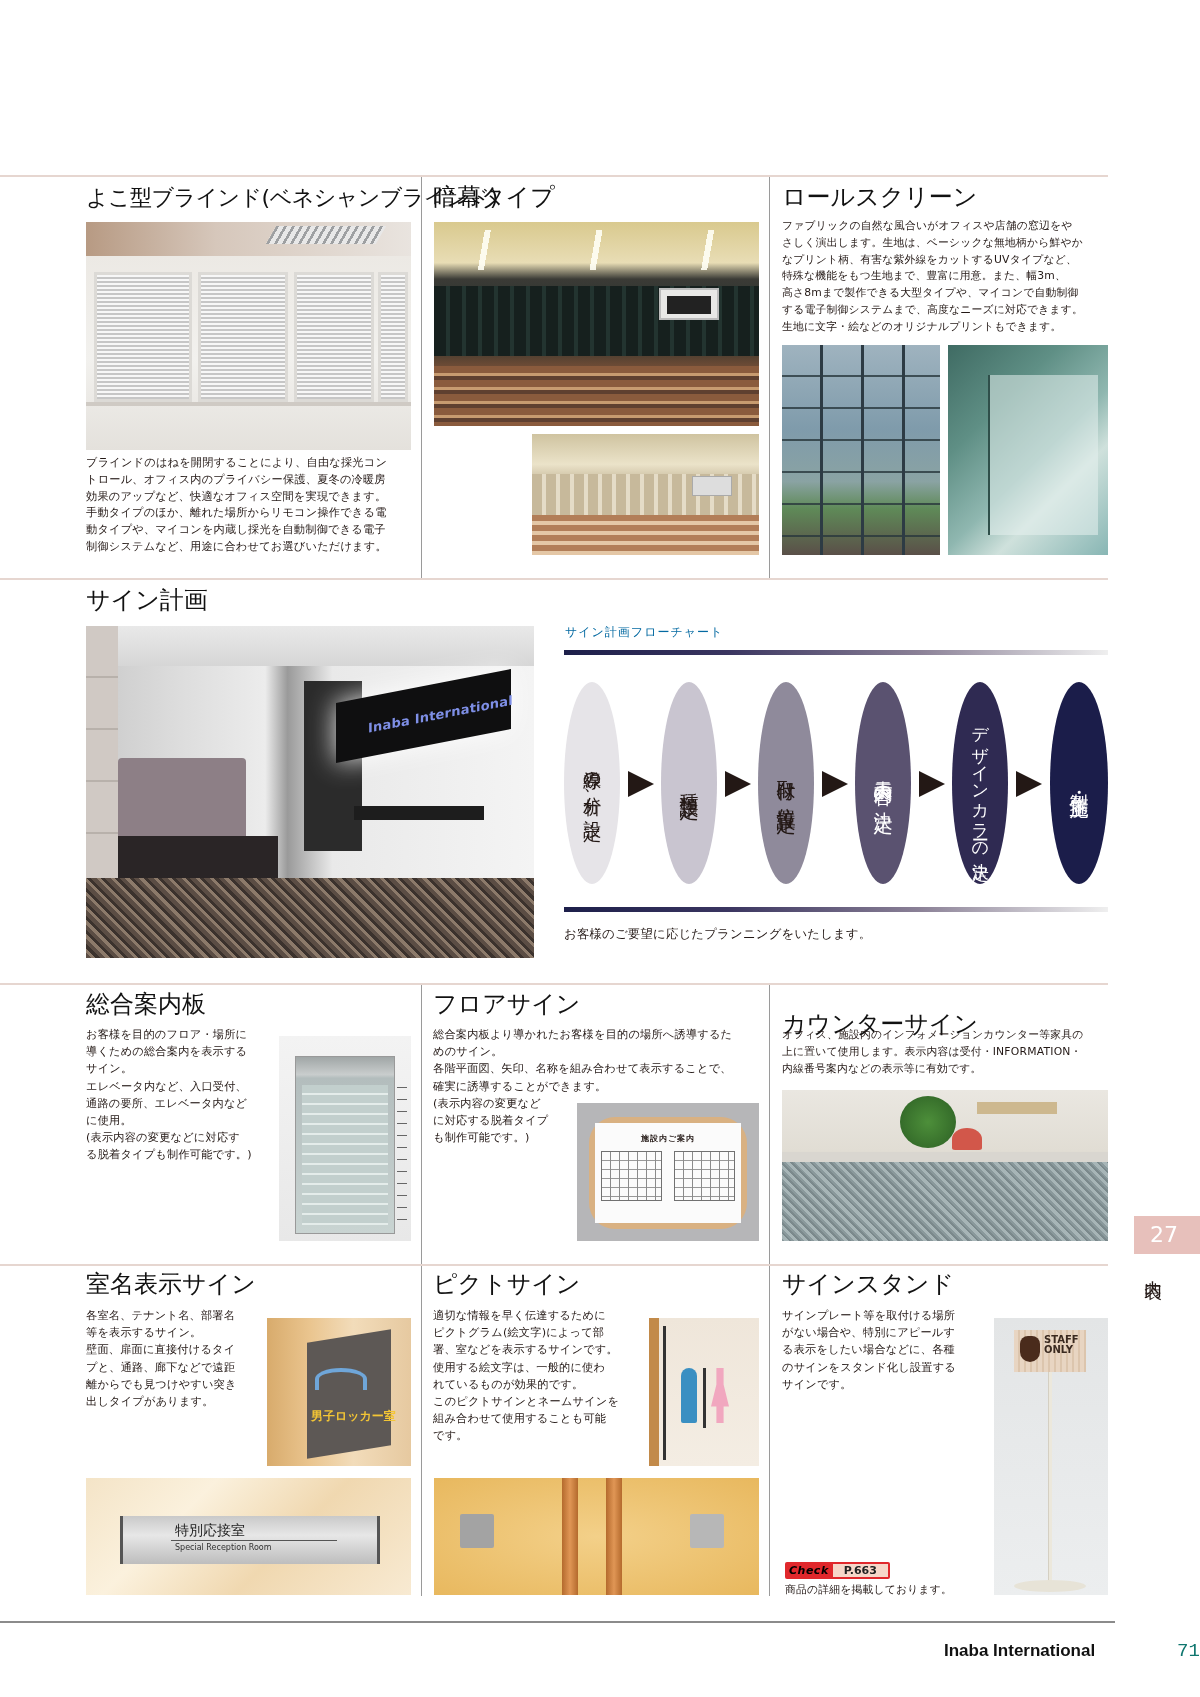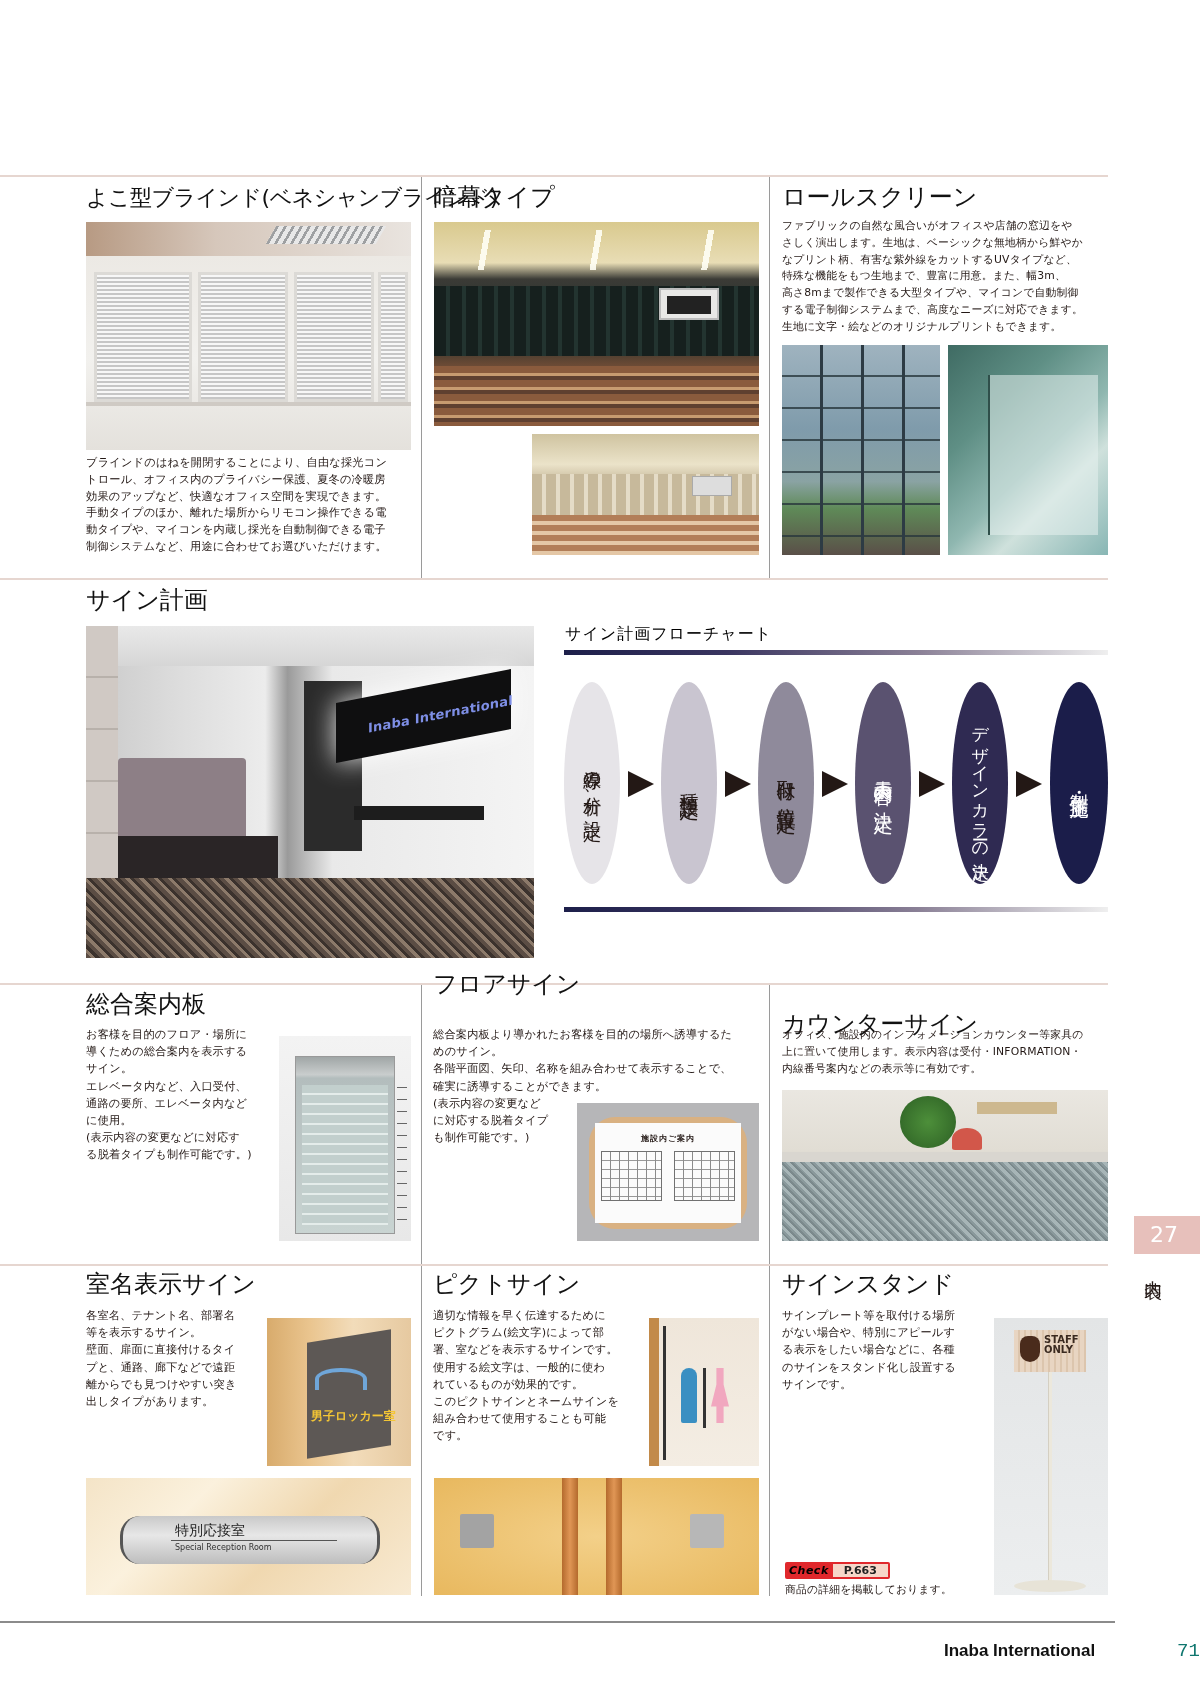--- a/index.html
+++ b/index.html
@@ -44,21 +44,21 @@
   .lobby .door { position:absolute; left:218px; top:55px; width:58px; height:170px; background:#2b2b2b; }
   .lobby .sofa-back { position:absolute; left:32px; top:132px; width:128px; height:92px; background:#8d7f86; border-radius:4px; }
   .lobby .sofa-seat { position:absolute; left:32px; top:210px; width:160px; height:45px; background:#2a2526; }
   .lobby .floor { position:absolute; left:0; right:0; bottom:0; height:80px; background: repeating-linear-gradient(45deg,#5b4d44 0 4px,#8c7a6a 4px 7px,#3b322d 7px 10px); }
   .lobby .signboard { position:absolute; left:250px; top:60px; width:175px; height:60px; background:#0f0f10; transform: skewY(-11deg); box-shadow: 0 0 26px rgba(255,255,255,.9); }
   .lobby .signboard span { position:absolute; left:32px; top:24px; color:#7e8fe6; font-size:13px; font-weight:bold; letter-spacing:0.2px; white-space: nowrap; }
   .lobby .counter { position:absolute; left:268px; top:180px; width:130px; height:14px; background:#1d1d1d; }
   .lobby .lwall { position:absolute; left:0; top:0; width:32px; height:100%; background: repeating-linear-gradient(#d0c9c4 0 50px,#b8b1ab 50px 52px); }
 
   
-  .flow-title { position:absolute; font-size:16px; letter-spacing: 1px; color:#000000; }
+  .flow-title { position:absolute; font-size:12px; letter-spacing: 1px; color:#0369a1; }
   .flow-bar { position:absolute; height:5px; background: linear-gradient(90deg,#1d1f4a 0%,#3a3560 30%,#8a8096 65%,#efefef 100%); }
   .ellipse { position:absolute; border-radius: 50%; display:flex; align-items:center; justify-content:center; }
   .ellipse span { writing-mode: vertical-rl; font-size: 19px; letter-spacing: 2px; line-height: 1.25; }
   .arrow { position:absolute; width:0; height:0; border-top:13px solid transparent; border-bottom:13px solid transparent; border-left:26px solid #231815; }
 
   
   .guide-photo { background: linear-gradient(#f3f3f3,#e8e8e8); }
   .guide-photo .board { position:absolute; left:16px; top:20px; width:100px; height:178px; background: linear-gradient(#a0a6a6,#c9cdcd 10%,#b3bdbd 12%,#c9d4d2); border:1px solid #999; }
   .guide-photo .board::before { content:""; position:absolute; left:6px; right:6px; top:28px; bottom:8px; background: repeating-linear-gradient(#c2cfcd 0 8px,#e4ecea 8px 10px); }
   .guide-photo .ticks { position:absolute; left:118px; top:40px; width:10px; height:150px; background: repeating-linear-gradient(transparent 0 11px,#666 11px 12px); }
@@ -77,21 +77,21 @@
   .counter-photo .granite { position:absolute; left:0; right:0; top:72px; bottom:0; background: repeating-linear-gradient(45deg,#8a999c 0 2px,#a7b5b7 2px 5px,#7b898c 5px 7px); }
   .counter-photo .chair { position:absolute; left:170px; top:38px; width:30px; height:22px; border-radius:50% 50% 10% 10%; background:#d2574a; }
   .counter-photo .wallsign { position:absolute; left:195px; top:12px; width:80px; height:12px; background:#cdb88f; }
 
   
   .roomname-photo { background: linear-gradient(90deg,#d8ab6c 0%,#eac58f 30%,#f2dcba 60%,#e6c9a0 100%); }
   .roomname-photo .plate { position:absolute; left:40px; top:18px; width:84px; height:116px; background:#5d5855; transform: skewY(-9deg); }
   .roomname-photo .hanger { position:absolute; left:48px; top:50px; width:52px; height:22px; border:4px solid #6fa6d9; border-radius: 50% 50% 0 0; border-bottom:none; }
   .roomname-photo .label { position:absolute; left:44px; top:90px; color:#f3c535; font-size:12px; font-weight:bold; white-space:nowrap; }
   .plate-photo { background: linear-gradient(135deg,#f4e4c7 0%,#fbf1dd 30%,#f0d8b0 60%,#f8ead2 100%); }
-  .plate-photo .plate2 { position:absolute; left:34px; top:38px; width:260px; height:48px; background: linear-gradient(#c9c9c9,#e7e7e7 40%,#bdbdbd); border-left:3px solid #555; border-right:3px solid #555;border-radius:20px; }
+  .plate-photo .plate2 { position:absolute; left:34px; top:38px; width:260px; height:48px; background: linear-gradient(#c9c9c9,#e7e7e7 40%,#bdbdbd); border-left:3px solid #555; border-right:3px solid #555; }
   .plate-photo .plate2 .jp { position:absolute; left:52px; top:6px; font-size:14px; color:#222; }
   .plate-photo .plate2 .en { position:absolute; left:52px; top:27px; font-size:8px; color:#333; }
   .plate-photo .plate2 .ln { position:absolute; left:48px; right:40px; top:24px; height:1px; background:#555; }
 
   
   .picto-photo { background: linear-gradient(#efe6da,#f4ede3); }
   .picto-photo .wood { position:absolute; left:0; top:0; width:10px; height:100%; background:#c28a4a; }
   .picto-photo .glass { position:absolute; left:14px; top:8px; right:8px; bottom:6px; border-left:3px solid #333; }
   .picto-photo .man { position:absolute; left:32px; top:50px; width:16px; height:55px; background:#3a8fc2; border-radius: 8px 8px 2px 2px; }
   .picto-photo .woman { position:absolute; left:62px; top:50px; width:18px; height:55px; background:#f1a7bf; clip-path: polygon(30% 0,70% 0,70% 30%,100% 70%,70% 70%,70% 100%,30% 100%,30% 70%,0 70%,30% 30%); }
@@ -214,20 +214,21 @@
       <span style="color:#ffffff; font-size:17px; letter-spacing:0;">デザインカラーの決定</span>
     </div>
   <div class="arrow" style="left:1016px; top:771px;"></div>
   <div class="ellipse" style="left:1050px; top:682px; width:58px; height:202px; background:#1b1d4a;">
       <span style="color:#ffffff;">製作・施工</span>
     </div>
 </div>
 
 <div class="flow-bar" style="left:564px; top:907px; width:544px;"></div>
 <div class="body-text" style="left:564px; top:925px; width:544px; font-size:12.4px; line-height:18px;">
+  <div>お客様のご要望に応じたプランニングをいたします。</div>
 </div>
 
 <div class="rule" style="left:0; top:983px; width:1108px;"></div>
 <div class="vline" style="left:421px; top:985px; height:280px;"></div>
 <div class="vline" style="left:769px; top:985px; height:280px;"></div>
 
 <div class="h2" style="left:86px; top:988px;">総合案内板</div>
 <div class="body-text" style="left:86px; top:1026px; width:185px; line-height:17.2px;">
   <div>お客様を目的のフロア・場所に</div>
   <div>導くための総合案内を表示する</div>
@@ -236,21 +237,21 @@
   <div>通路の要所、エレベータ内など</div>
   <div>に使用。</div>
   <div>(表示内容の変更などに対応す</div>
   <div>る脱着タイプも制作可能です。)</div>
 </div>
 <div class="photo guide-photo" style="left:279px; top:1036px; width:132px; height:205px;">
   <div class="board"></div>
     <div class="ticks"></div>
 </div>
 
-<div class="h2" style="left:433px; top:968px;">フロアサイン</div>
+<div class="h2" style="left:433px; top:988px;">フロアサイン</div>
 <div class="body-text" style="left:433px; top:1026px; width:335px; line-height:17.2px;">
   <div>総合案内板より導かれたお客様を目的の場所へ誘導するた</div>
   <div>めのサイン。</div>
   <div>各階平面図、矢印、名称を組み合わせて表示することで、</div>
   <div>確実に誘導することができます。</div>
 </div>
 <div class="body-text" style="left:433px; top:1095px; width:130px; line-height:17.2px;">
   <div>(表示内容の変更など</div>
   <div>に対応する脱着タイプ</div>
   <div>も制作可能です。)</div>

